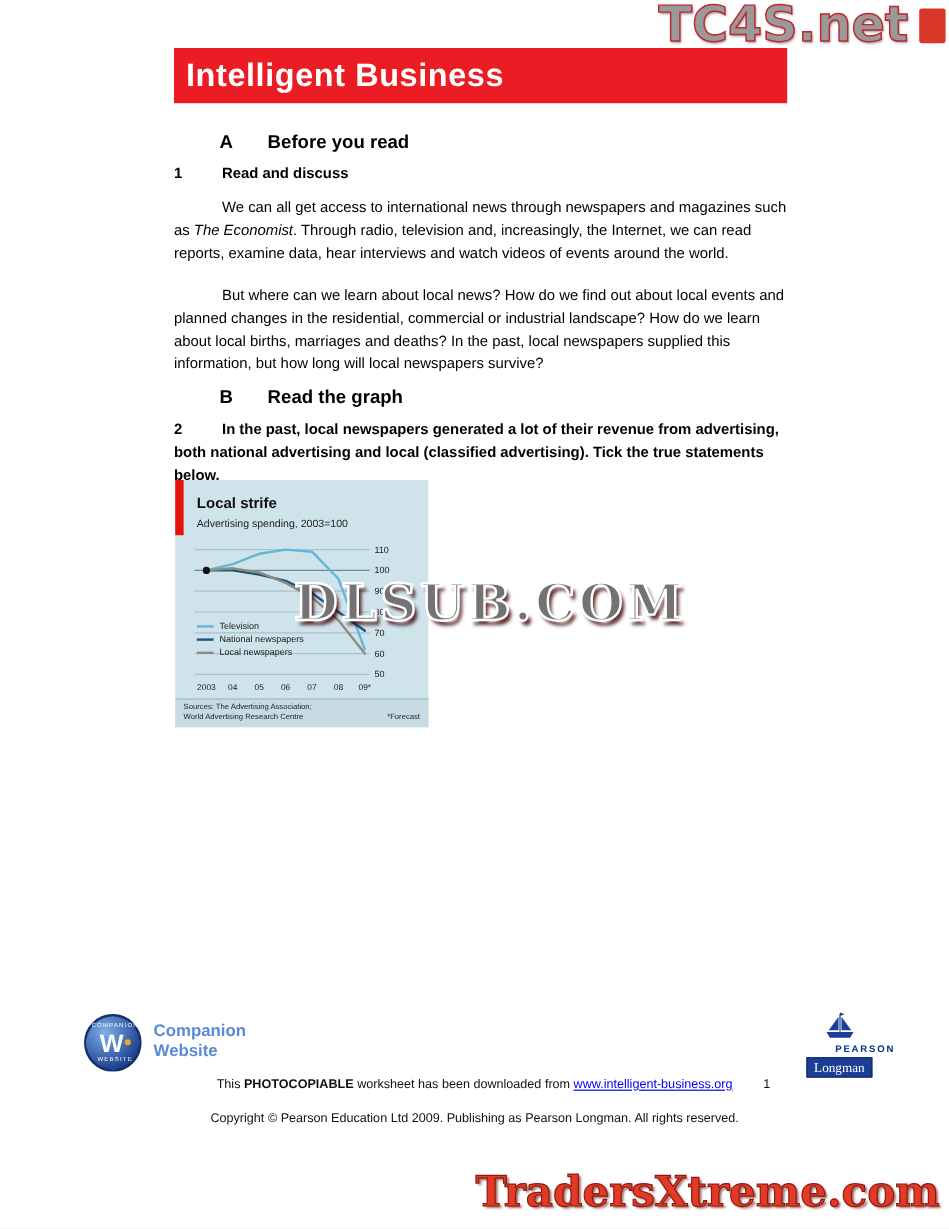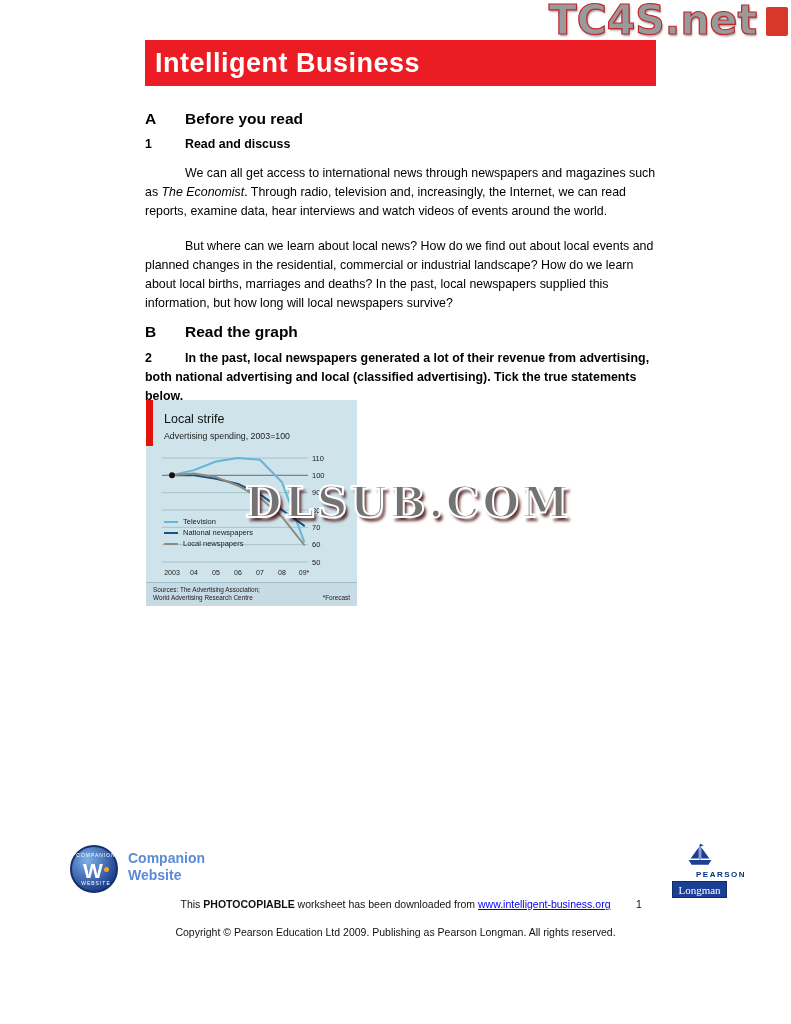--- a/index.html
+++ b/index.html
@@ -40,36 +40,36 @@
     position:absolute; left:145px; top:40px; width:511px; height:46px;
     background:#ec1c24;
   }
   .banner h1 {
     color:#ffffff; font-size:27px; font-weight:bold; line-height:46px; padding-left:10px;
     letter-spacing:.5px;
   }
 
   
   .content { position:absolute; left:145px; width:512px; }
-  .sec-head { font-size:15.5px; font-weight:bold; }
+  .sec-head { font-size:15.5px; font-weight:bold;margin-left:38px; }
   .sec-head .letter { display:inline-block; width:40px; }
   .item-head { font-size:12.4px; font-weight:bold; }
   .item-head .num { display:inline-block; width:40px; }
   .para { font-size:12.4px; line-height:19px; text-indent:40px; text-align:left; }
   .bold-item { font-size:12.4px; line-height:19px; font-weight:bold; }
   .bold-item .num { display:inline-block; width:40px; font-weight:bold; }
   .italic { font-style:italic; }
 
   
   .chart-box {
     position:absolute; left:146px; top:400px; width:211px; height:206px;
     background:#cfe3eb;
   }
   .chart-redbar { position:absolute; left:0; top:0; width:7px; height:46px; background:#e3120b; }
-  .chart-title { position:absolute; left:18px; top:12px; font-size:12.5px; font-weight:normal; color:#111; }
+  .chart-title { position:absolute; left:18px; top:12px; font-size:12.5px; font-weight:bold; color:#111; }
   .chart-subtitle { position:absolute; left:18px; top:31px; font-size:8.8px; color:#222; }
   .chart-svg { position:absolute; left:10px; top:44px; }
   .ytick { font-size:7.5px; fill:#1a1a1a; font-family:"Liberation Sans", sans-serif; }
   .xtick { font-size:7px; fill:#1a1a1a; font-family:"Liberation Sans", sans-serif; }
   .chart-legend { position:absolute; left:18px; top:116px; }
   .lg-row { display:flex; align-items:center; height:11px; }
   .lg-swatch { display:inline-block; width:14px; height:2px; margin-right:5px; }
   .lg-label { font-size:7.5px; color:#1a1a1a; }
   .chart-sources {
     position:absolute; left:0; bottom:0; width:100%; height:24px;
@@ -220,13 +220,14 @@
     <div class="pe-name">PEARSON</div>
     <div class="pe-imprint">Longman</div>
   </div>
 
   <div class="footer-line1">
     <span>This </span><b>PHOTOCOPIABLE</b><span> worksheet has been downloaded from </span><span class="footer-link">www.intelligent-business.org</span>
   </div>
   <div class="footer-page">1</div>
   <div class="footer-line2">Copyright © Pearson Education Ltd 2009. Publishing as Pearson Longman. All rights reserved.</div>
 
+  <div class="wm-bottom">TradersXtreme.com</div>
 </div>
 
 </body></html>

